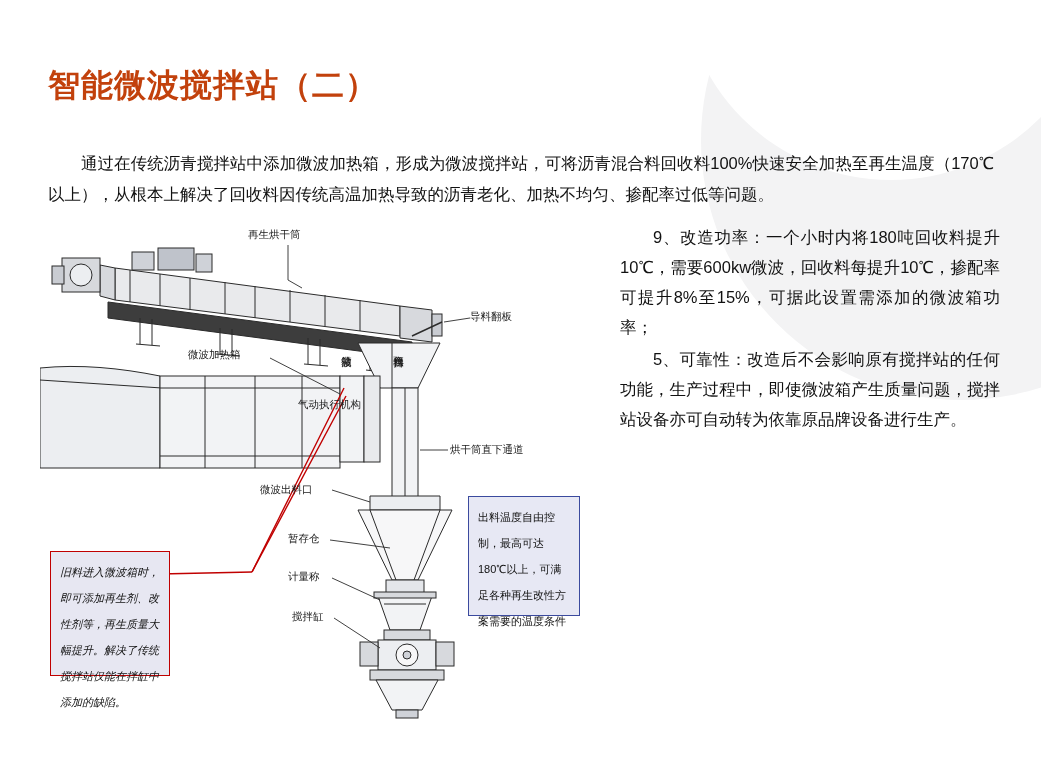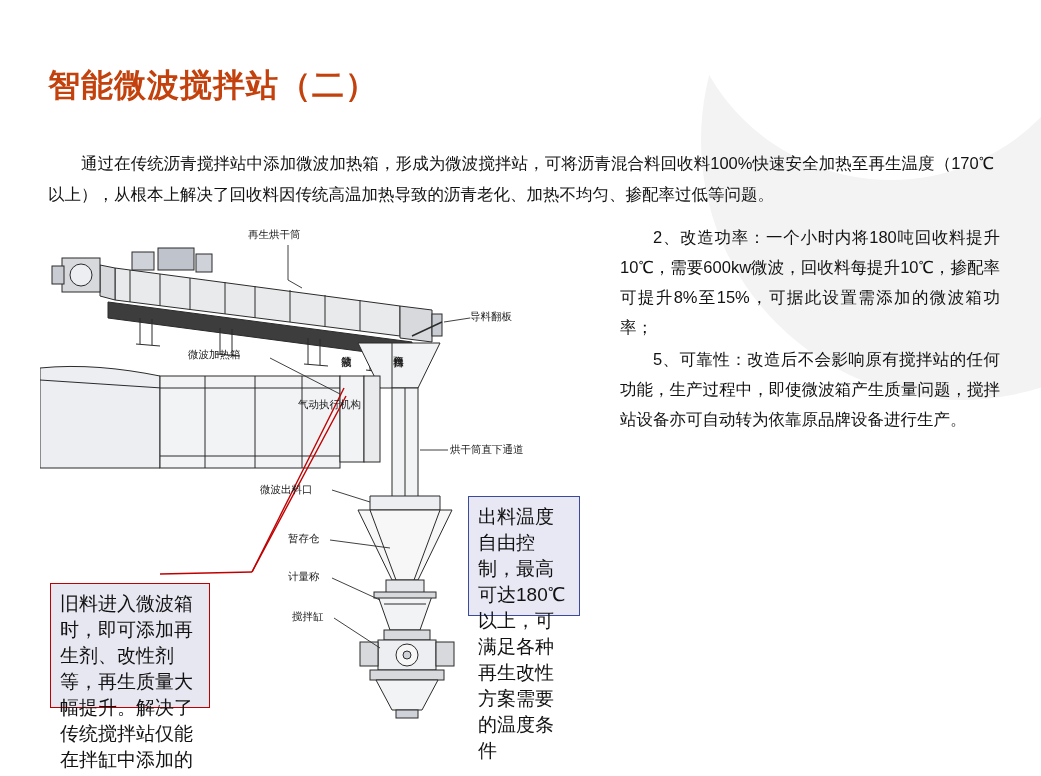--- a/index.html
+++ b/index.html
@@ -103,21 +103,21 @@
     font-size: 10.5px;
     color: #1a1a1a;
     writing-mode: vertical-rl;
     text-orientation: upright;
     letter-spacing: 0px;
   }
   .note-box {
     position: absolute;
     border: 1.6px solid #c00000;
     background: #e7e7f2;
-    font-size: 19px;
+    font-size: 11px;
     line-height: 26px;
     color: #111111;
     padding: 7px 9px;
     box-sizing: border-box;
   }
   .note-box.blue {
     border: 1.6px solid #3b4a9e;
     background: #e7e8f4;
   }
 </style>
@@ -128,21 +128,21 @@
   <div class="corner-swoosh"></div>
   <div class="corner-swoosh2"></div>
 
   <div class="content">
 
     <div class="title">智能微波搅拌站（二）</div>
 
     <div class="intro">通过在传统沥青搅拌站中添加微波加热箱，形成为微波搅拌站，可将沥青混合料回收料100%快速安全加热至再生温度（170℃以上），从根本上解决了回收料因传统高温加热导致的沥青老化、加热不均匀、掺配率过低等问题。</div>
 
     <div class="right-col">
-      <p>2、改造功率：一个小时内将180吨回收料提升10℃，需要600kw微波，回收料每提升10℃，掺配率可提升8%至15%，可据此设置需添加的微波箱功率；</p>
+      <p>9、改造功率：一个小时内将180吨回收料提升10℃，需要600kw微波，回收料每提升10℃，掺配率可提升8%至15%，可据此设置需添加的微波箱功率；</p>
       <p>5、可靠性：改造后不会影响原有搅拌站的任何功能，生产过程中，即使微波箱产生质量问题，搅拌站设备亦可自动转为依靠原品牌设备进行生产。</p>
     </div>
 
     <div class="drawing">
 
       <svg width="570" height="520" viewBox="0 0 570 520">
         <g stroke="#2b2b2b" fill="none" stroke-width="1">
 
           <g>
 
@@ -261,19 +261,19 @@
       <div class="lbl" style="left:148px; top:130px;">微波加热箱</div>
       <div class="lbl-v" style="left:300px; top:130px;">微波箱</div>
       <div class="lbl-v" style="left:352px; top:130px;">预拌料仓</div>
       <div class="lbl" style="left:258px; top:180px;">气动执行机构</div>
       <div class="lbl" style="left:410px; top:225px;">烘干筒直下通道</div>
       <div class="lbl" style="left:220px; top:265px;">微波出料口</div>
       <div class="lbl" style="left:248px; top:314px;">暂存仓</div>
       <div class="lbl" style="left:248px; top:352px;">计量称</div>
       <div class="lbl" style="left:252px; top:392px;">搅拌缸</div>
 
-      <div class="note-box" style="left:10px; top:365px; width:160px; height:125px;">旧料进入微波箱时，即可添加再生剂、改性剂等，再生质量大幅提升。解决了传统搅拌站仅能在拌缸中添加的缺陷。</div>
+      <div class="note-box" style="left:10px; top:333px; width:120px; height:125px;font-style:italic;">旧料进入微波箱时，即可添加再生剂、改性剂等，再生质量大幅提升。解决了传统搅拌站仅能在拌缸中添加的缺陷。</div>
 
       <div class="note-box blue" style="left:428px; top:278px; width:112px; height:120px;">出料温度自由控制，最高可达180℃以上，可满足各种再生改性方案需要的温度条件</div>
     </div>
 
   </div>
 </div>
 
 </body></html>

